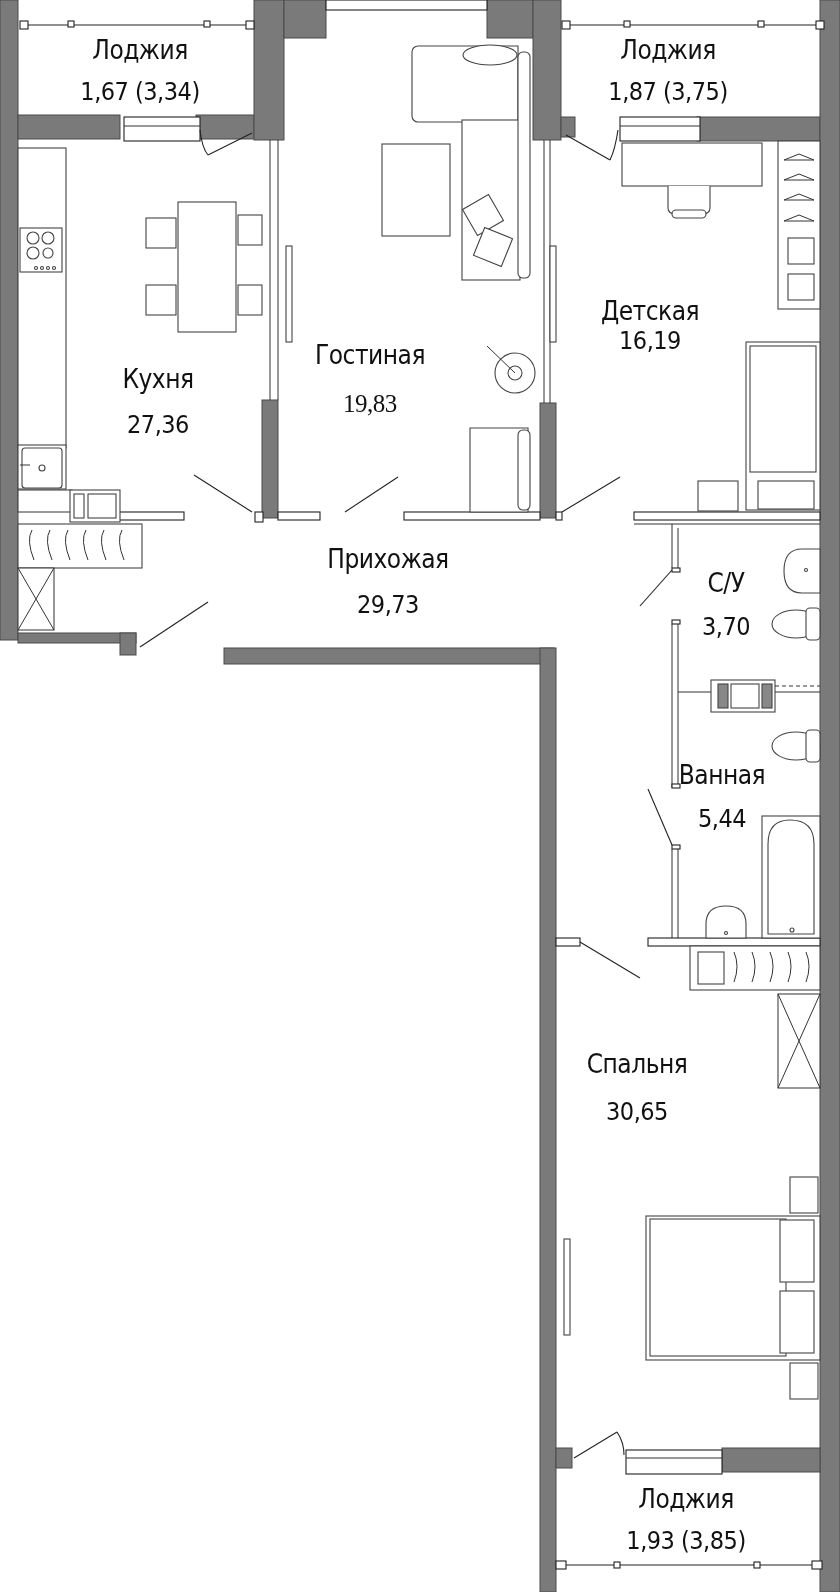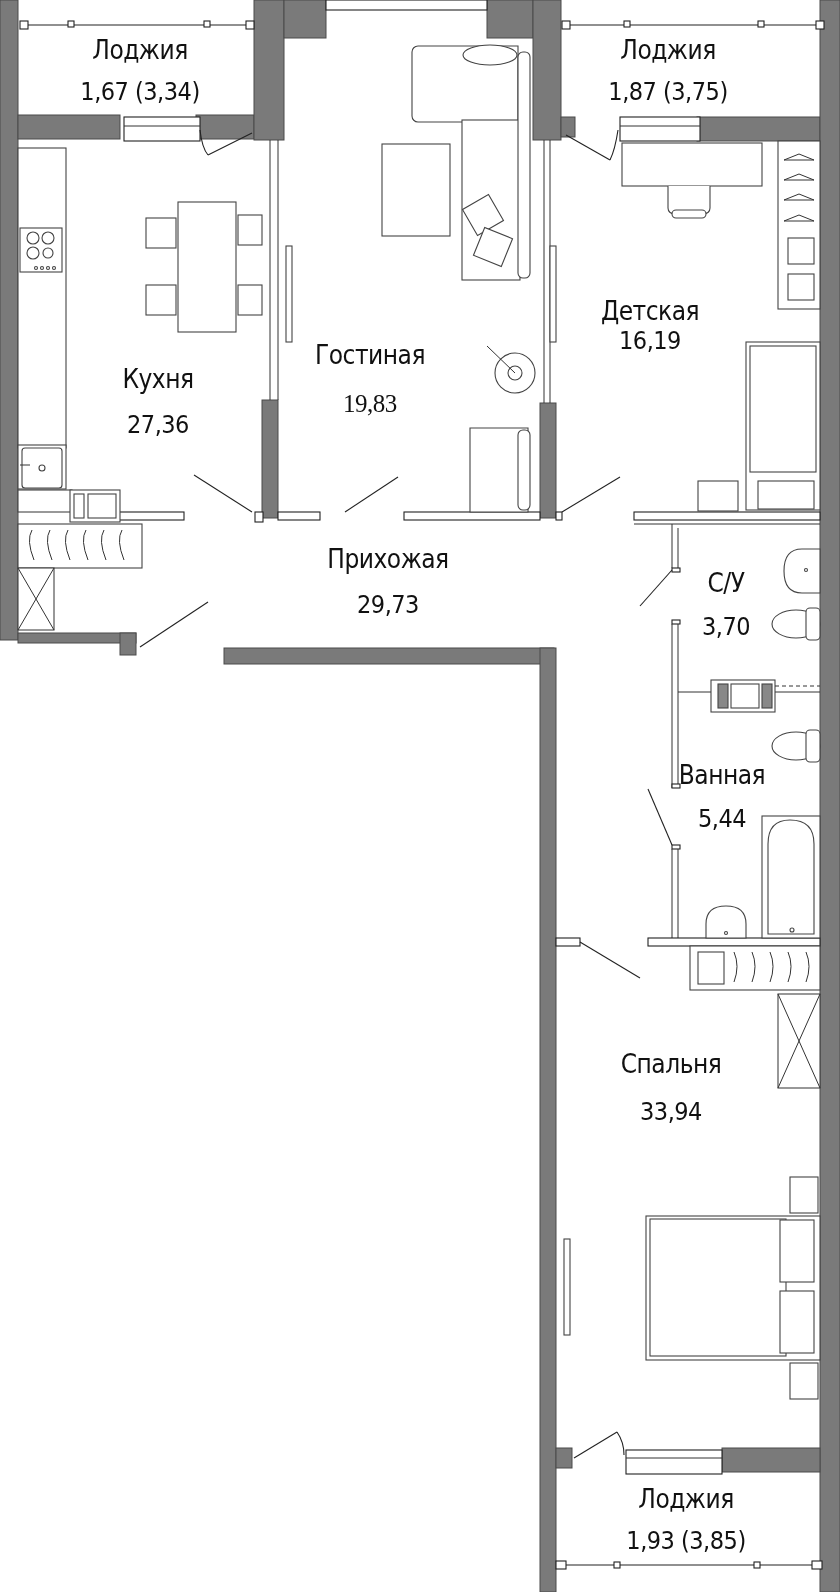--- a/index.html
+++ b/index.html
@@ -310,21 +310,21 @@
 <div class="label" style="left:726px; top:540px;margin-top:28px;">
   <div class="room-name">С/У</div>
   <div class="room-area" style="margin-top:14px;">3,70</div>
 </div>
 
 <div class="label" style="left:722px; top:760px;">
   <div class="room-name">Ванная</div>
   <div class="room-area" style="margin-top:14px;">5,44</div>
 </div>
 
-<div class="label" style="left:671px; top:1049px;">
+<div class="label" style="left:637px; top:1049px;">
   <div class="room-name">Спальня</div>
-  <div class="room-area" style="margin-top:18px;">33,94</div>
+  <div class="room-area" style="margin-top:18px;">30,65</div>
 </div>
 
 <div class="label" style="left:686px; top:1484px;">
   <div class="room-name">Лоджия</div>
   <div class="room-area" style="margin-top:12px;">1,93  (3,85)</div>
 </div>
 
 </body></html>

